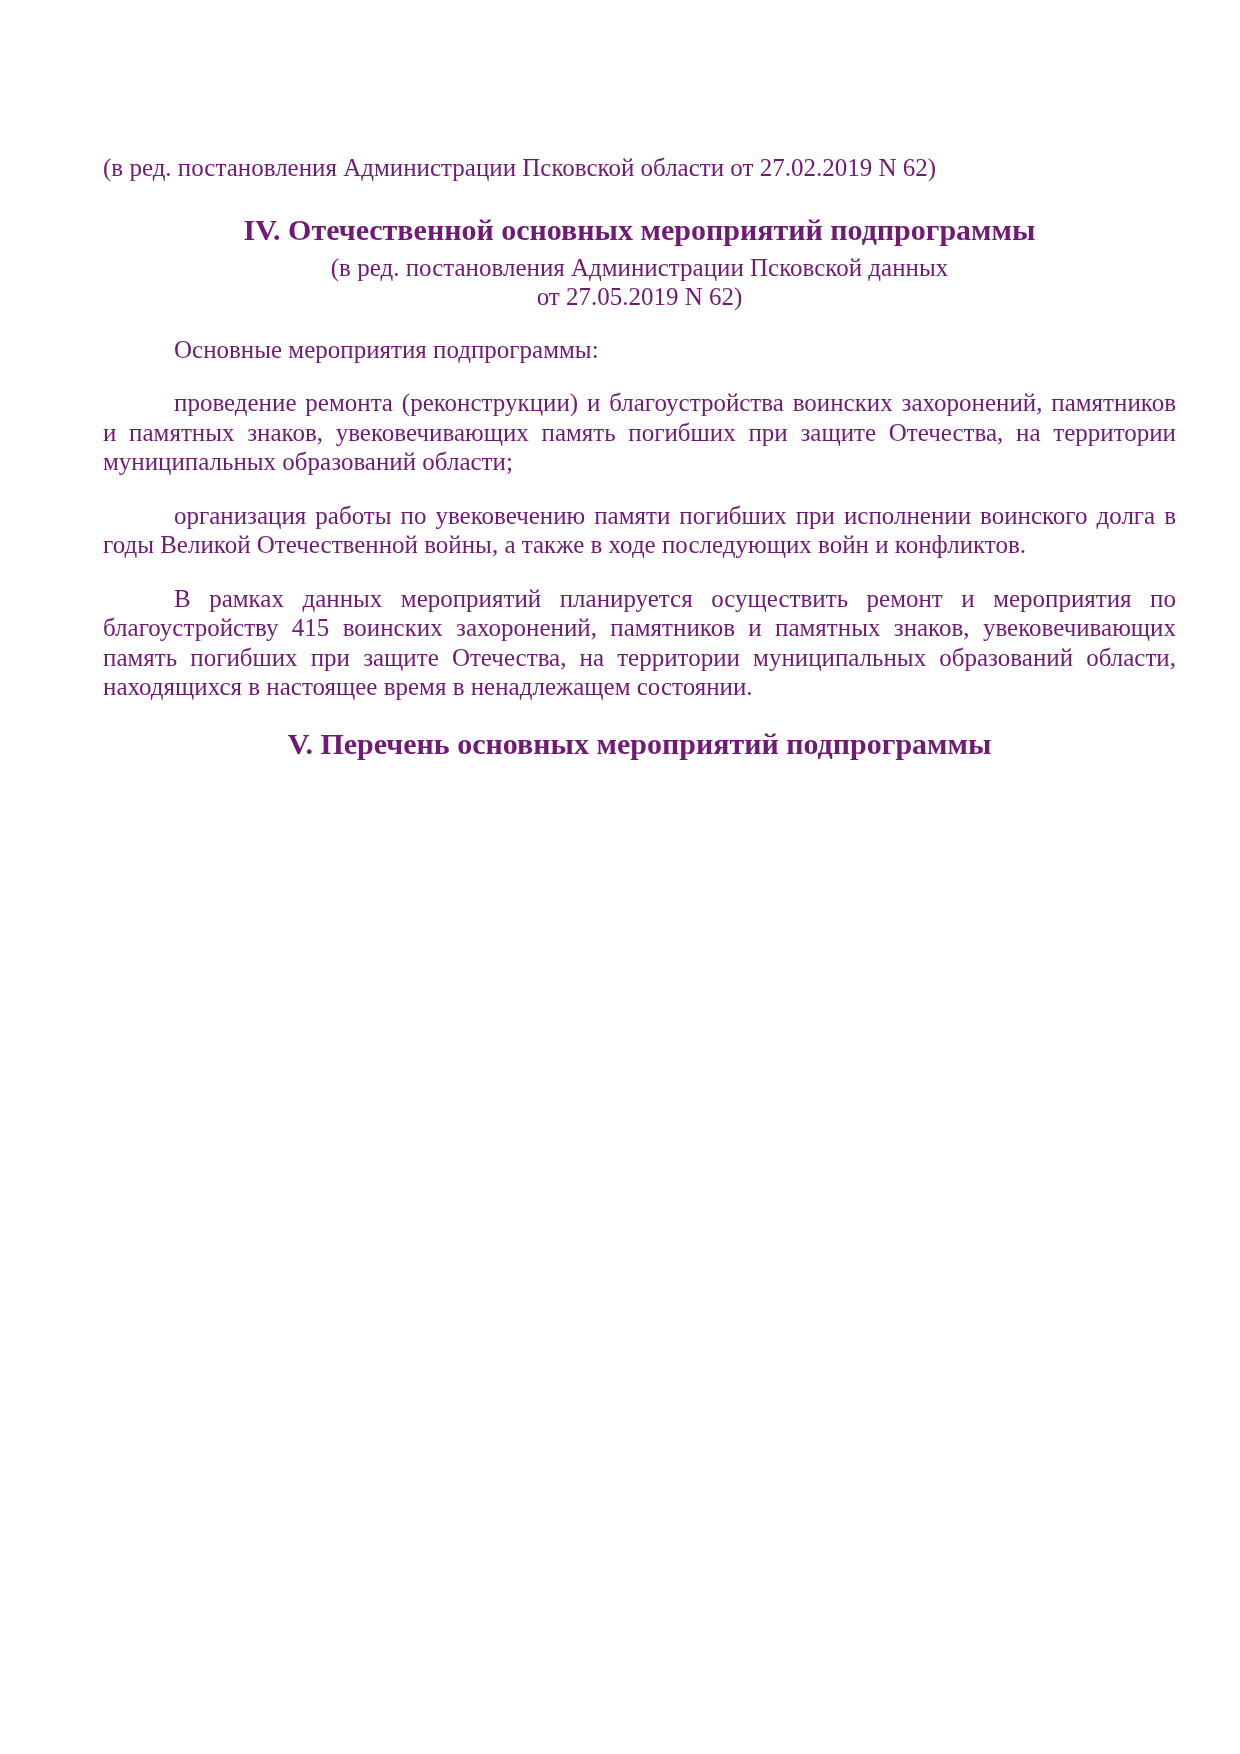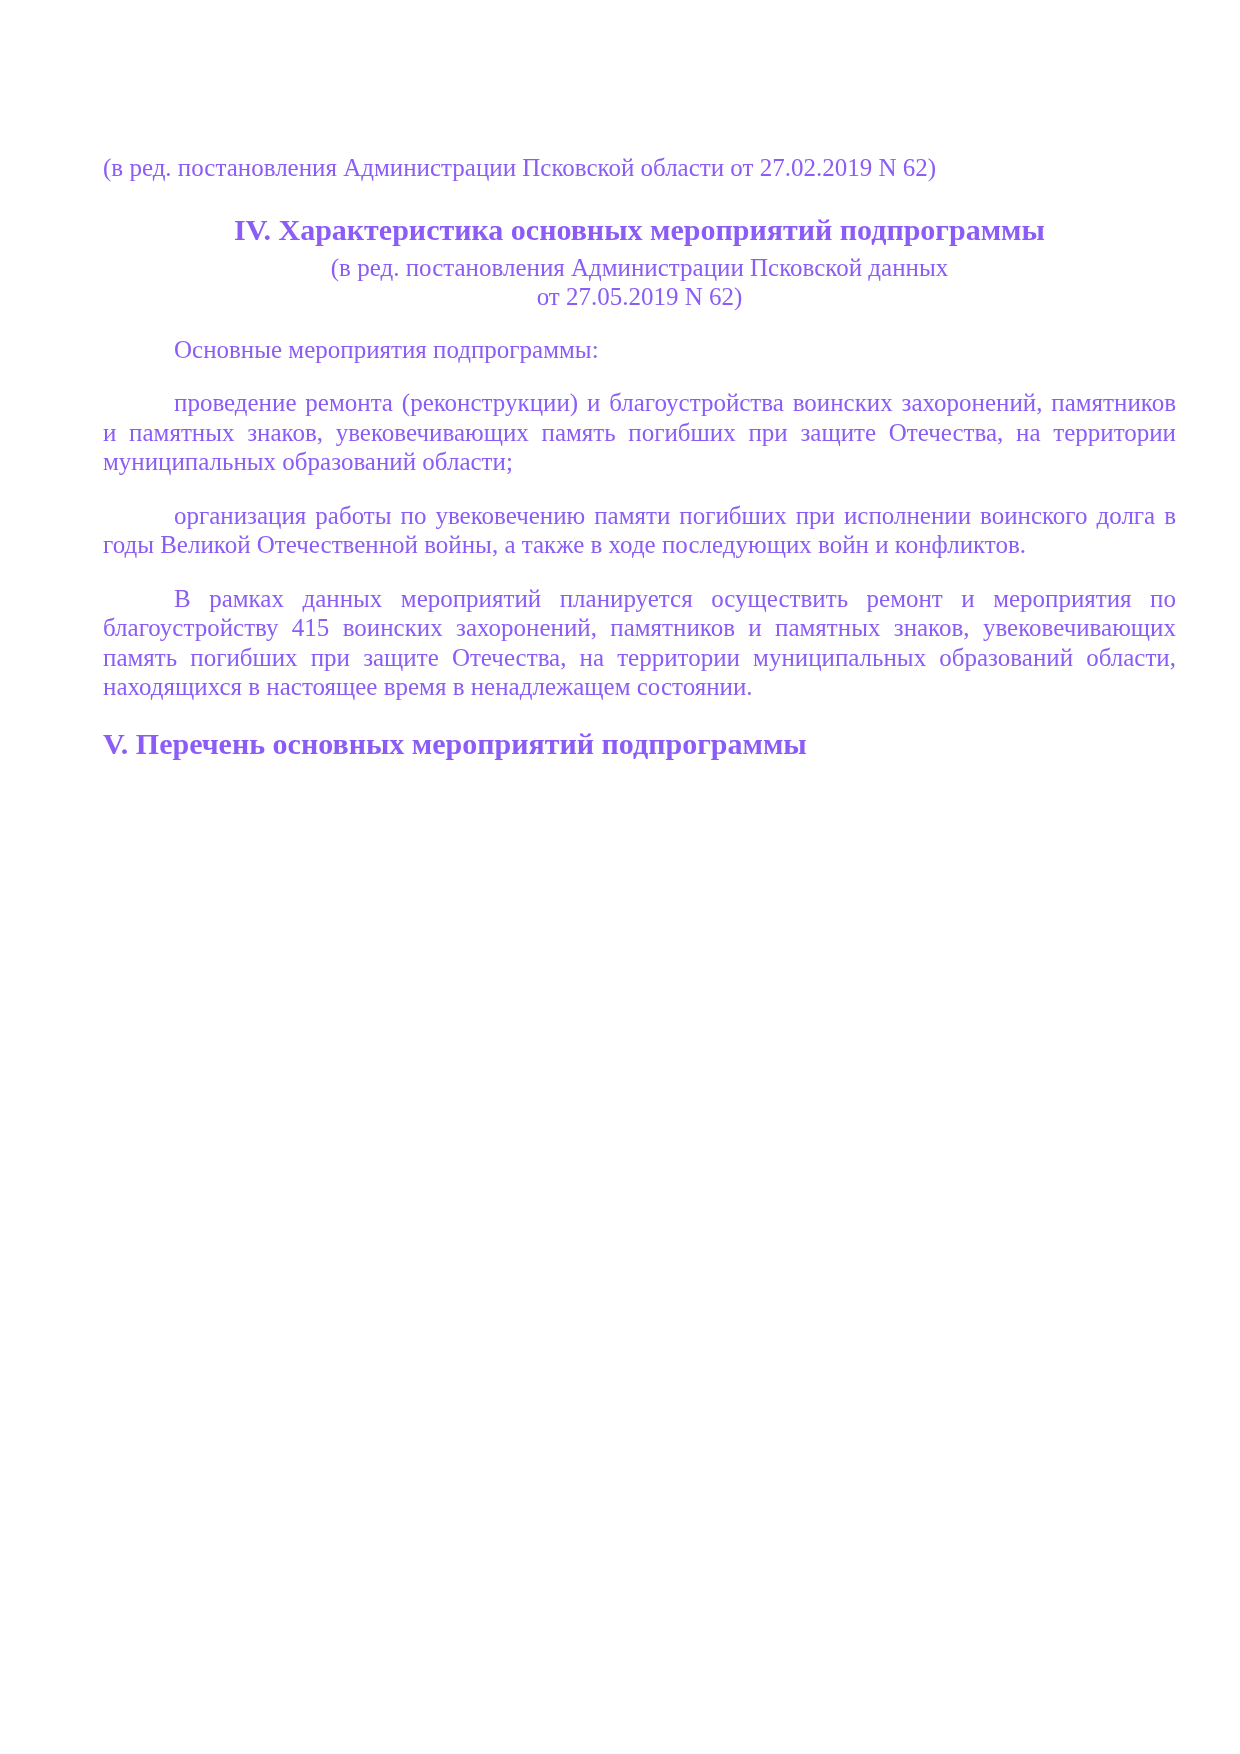--- a/index.html
+++ b/index.html
@@ -6,21 +6,21 @@
     margin: 0;
     padding: 0;
     background: #ffffff;
   }
   .page {
     position: relative;
     width: 1240px;
     height: 1754px;
     box-sizing: border-box;
     background: #ffffff;
-    color: #8b5cf6;
+    color: #701a75;
     font-family: "Liberation Serif", "DejaVu Serif", serif;
     font-size: 25px;
     line-height: 29.5px;
     padding: 153px 64px 0 103px;
     overflow: hidden;
   }
   .amendment-note {
     margin: 0 0 29px 0;
     text-align: left;
   }
@@ -40,31 +40,32 @@
   }
   .body-para {
     text-align: justify;
     text-indent: 71px;
     margin: 12px 0 24px 0;
   }
   .section-heading-v {
     font-weight: bold;
     font-size: 30px;
     line-height: 36px;
+    text-align: center;
     margin: 0;
   }
 </style>
 </head>
 <body>
 
 <div class="page">
 
   <p class="amendment-note">(в ред. постановления Администрации Псковской области от 27.02.2019 N 62)</p>
 
-  <div class="section-heading">IV. Характеристика основных мероприятий подпрограммы</div>
+  <div class="section-heading">IV. Отечественной основных мероприятий подпрограммы</div>
 
   <div class="amendment-ref">
     <p class="center-line">(в ред. постановления Администрации Псковской данных</p>
     <p class="center-line">от 27.05.2019 N 62)</p>
   </div>
 
   <p class="body-para">Основные мероприятия подпрограммы:</p>
 
   <p class="body-para">проведение ремонта (реконструкции) и благоустройства воинских захоронений, памятников и памятных знаков, увековечивающих память погибших при защите Отечества, на территории муниципальных образований области;</p>
 

